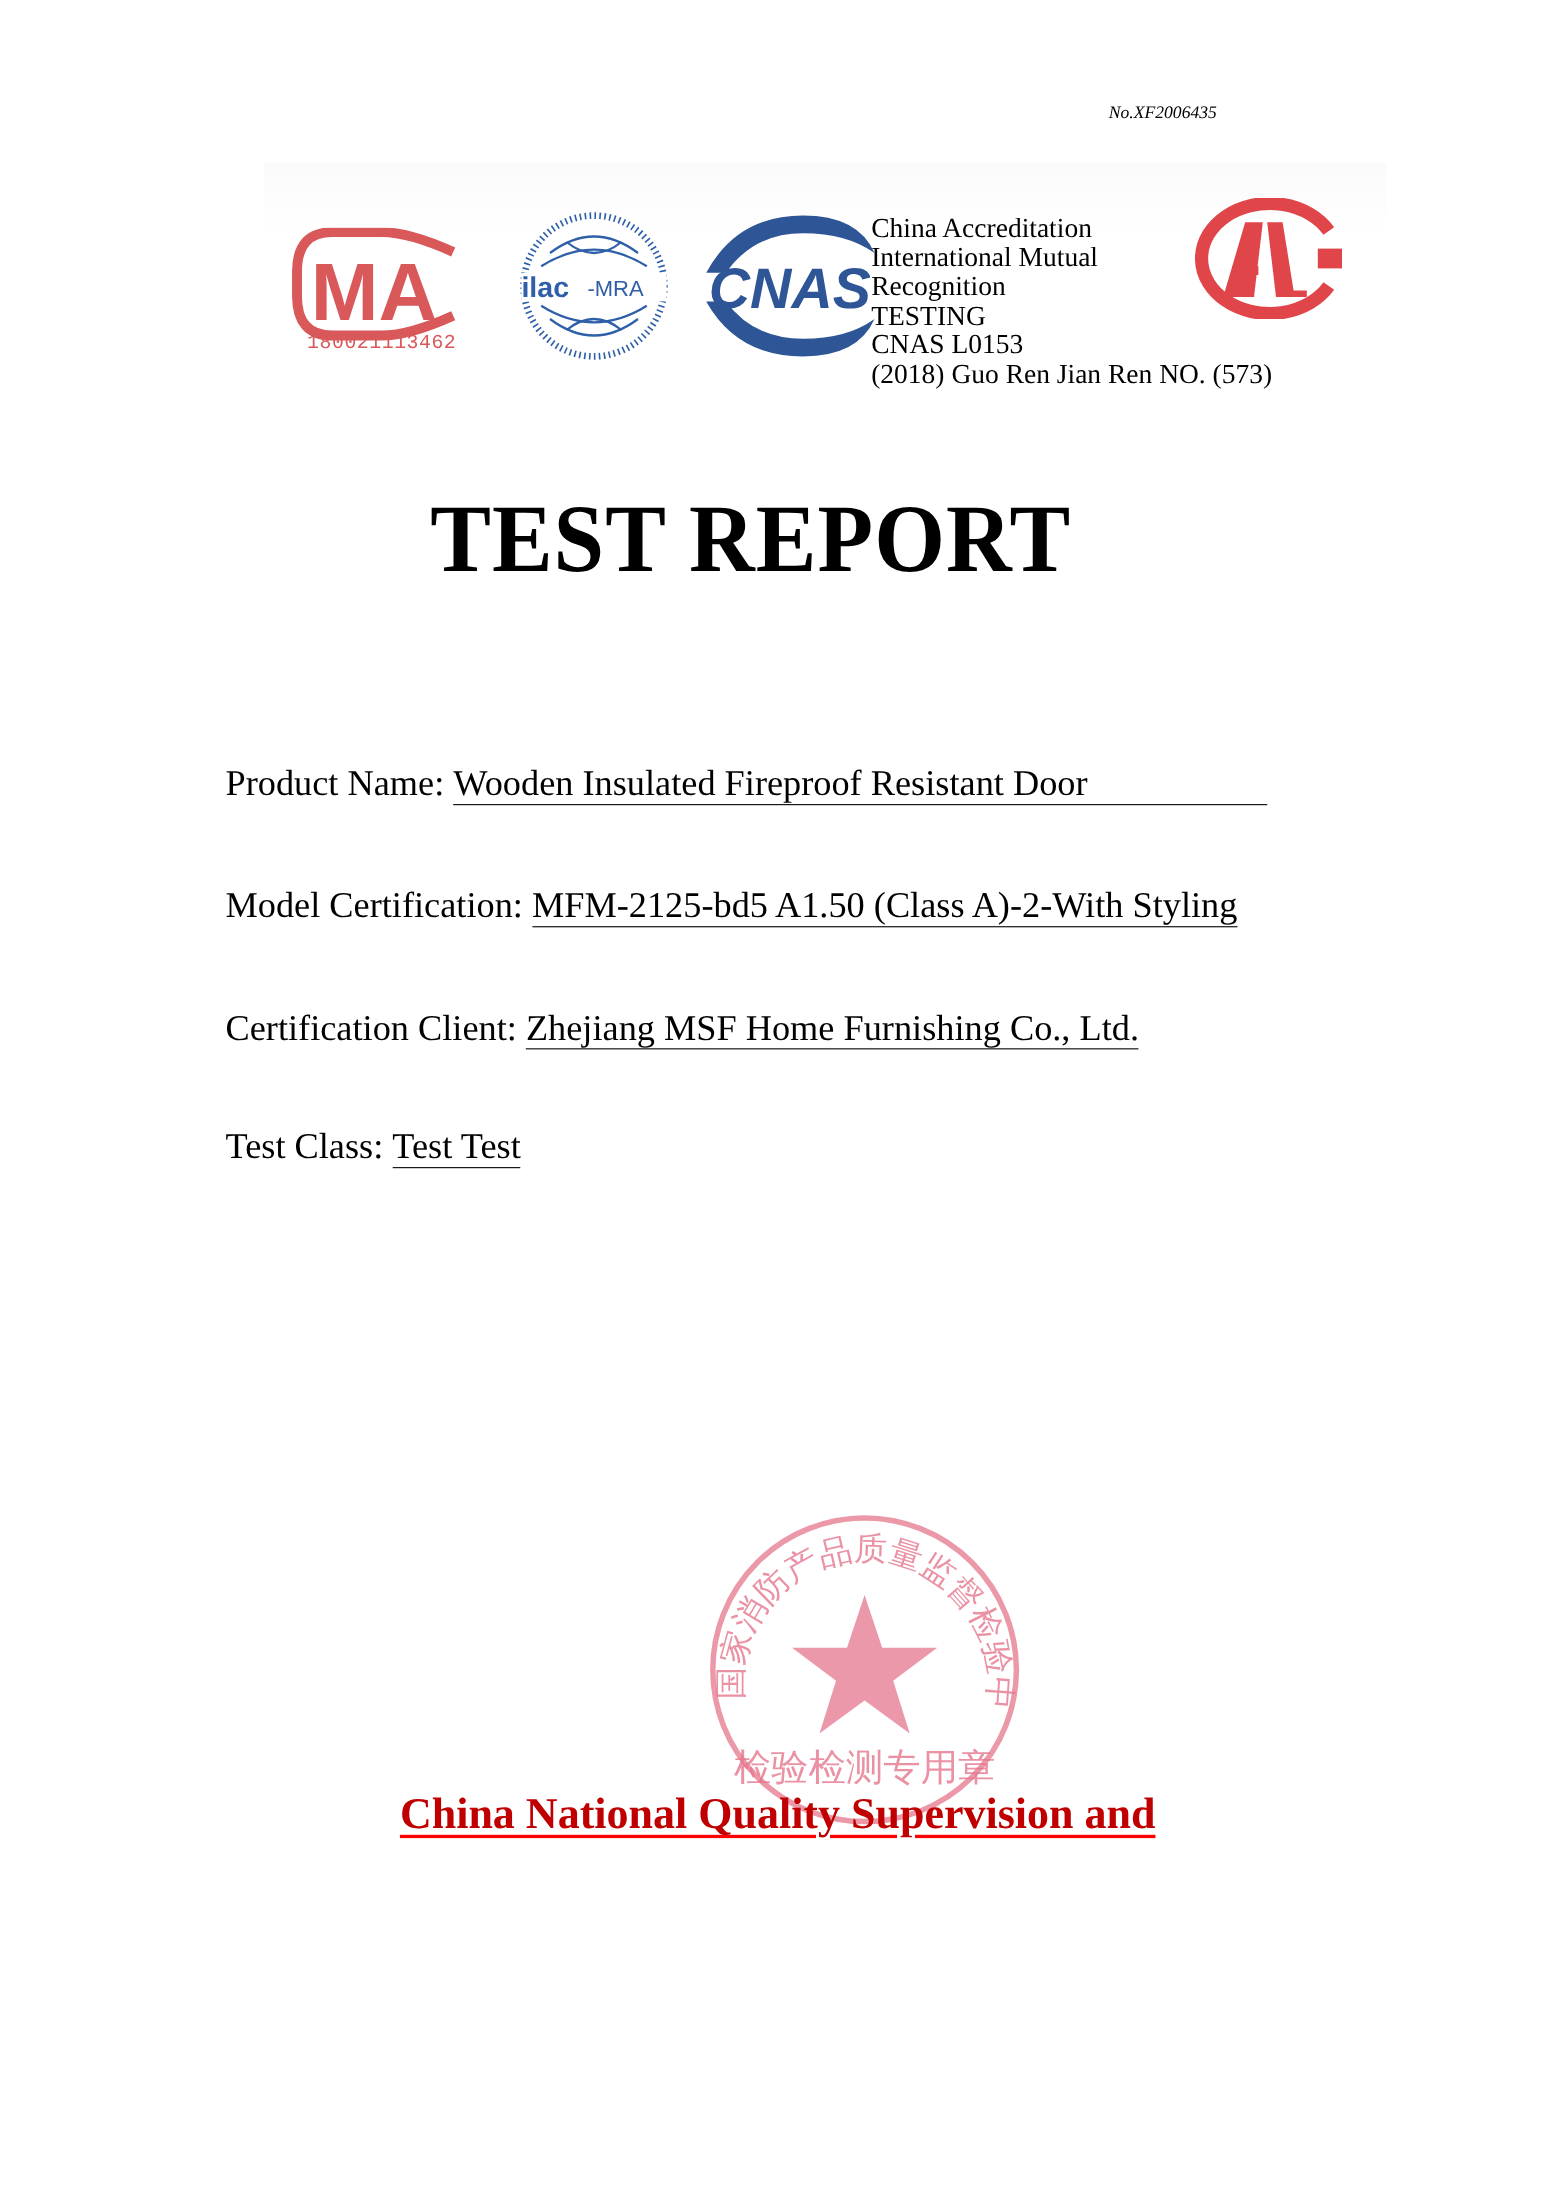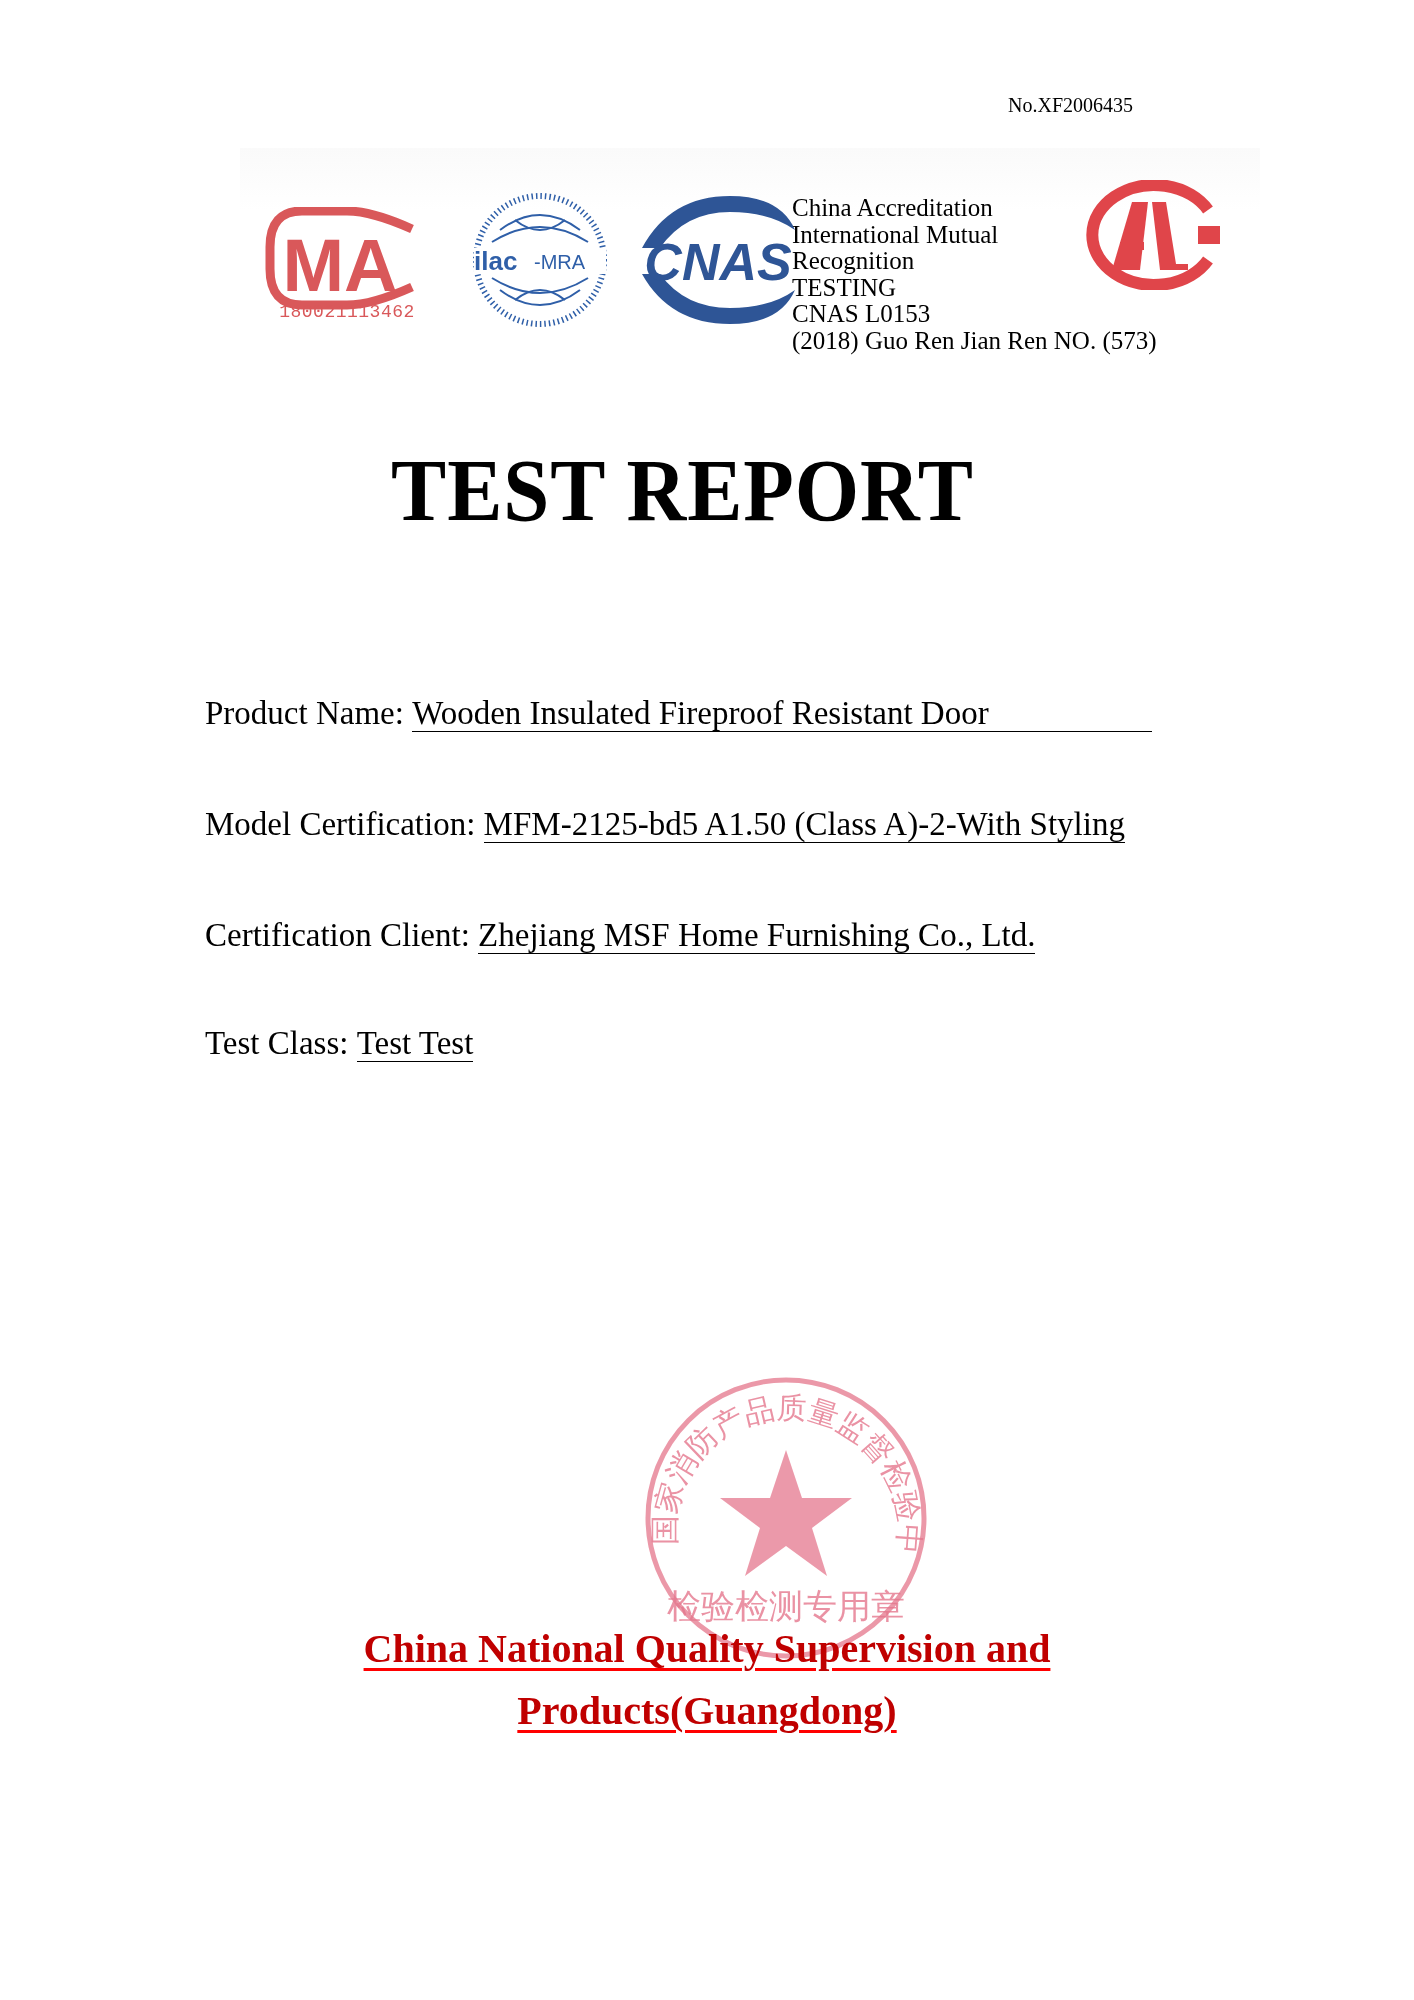--- a/index.html
+++ b/index.html
@@ -1,21 +1,21 @@
 <!DOCTYPE html>
 <html><head>
   <meta charset="utf-8">
   <style>
     html, body { margin: 0; padding: 0; background: #ffffff; }
     body {
       width: 1414px; height: 2000px; position: relative; overflow: hidden;
       font-family: "Liberation Serif", "DejaVu Serif", serif; color: #000;
     }
     .abs { position: absolute; }
-    .doc-no { left: 1008px; top: 94px; font-size: 20px; }
+    .doc-no { left: 1008px; top: 94px; font-size: 16px; font-style: italic; }
     .logo-band {
       left: 240px; top: 148px; width: 1020px; height: 210px;
       background: linear-gradient(#fafafa, #ffffff 30%);
     }
     .cma { left: 262px; top: 207px; width: 170px; height: 118px; }
     .cma-number { left: 262px; top: 302px; width: 170px; text-align: center;
       font-family: Liberation Mono, monospace; color: #d9585a; font-size: 18px; letter-spacing: 0.5px; }
     .ilac { left: 470px; top: 190px; width: 140px; height: 140px; }
     .cnas { left: 630px; top: 190px; width: 170px; height: 138px; }
     .accred-text { left: 792px; top: 195px; font-size: 25px; line-height: 26.5px; }
@@ -113,14 +113,13 @@
   <circle cx="150" cy="148" r="138" fill="none" stroke="#e8879a" stroke-width="5"></circle>
   <text font-size="30" fill="#e0607a" font-family="DejaVu Sans, sans-serif" opacity="0.8">
     <textPath href="#sealArc">国家消防产品质量监督检验中心(广东)</textPath>
   </text>
   <polygon points="150,80 166,128 216,128 176,158 191,206 150,176 109,206 124,158 84,128 134,128" fill="#e0607a" opacity="0.75"></polygon>
   <text x="150" y="248" text-anchor="middle" font-size="34" fill="#e0607a" font-family="DejaVu Sans, sans-serif" opacity="0.8">检验检测专用章</text>
 </svg>
 
 <div class="abs org">
   <div><span class="u">China National Quality Supervision and</span></div>
-  <div><span class="u">Products(Guangdong)</span></div>
 </div>
 
 </body></html>

